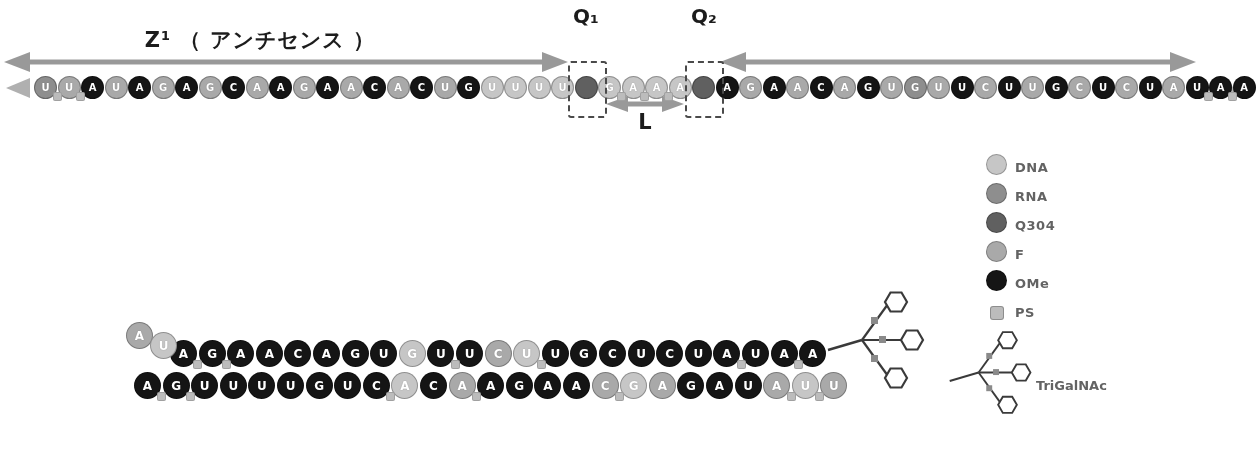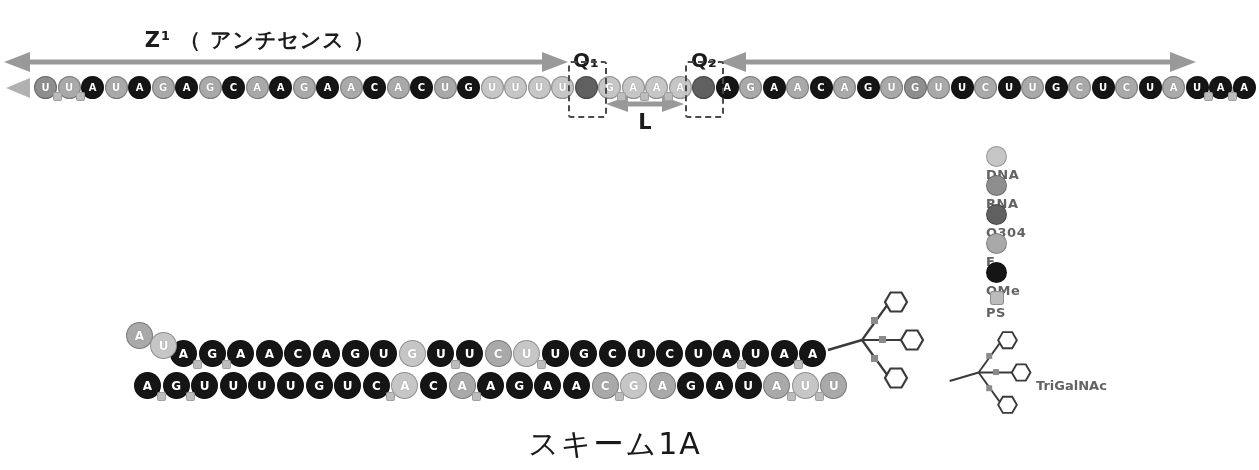--- a/index.html
+++ b/index.html
@@ -2,33 +2,33 @@
 <html><head>
 <meta charset="utf-8">
 <style>
   html,body{margin:0;padding:0;background:#fff;}
   .figure{
     position:relative;width:1259px;height:470px;background:#fff;overflow:hidden;
     font-family:"DejaVu Sans","Liberation Sans",sans-serif;
   }
   .lbl{position:absolute;font-weight:700;color:#1c1c1c;text-align:center;}
   .region-lbl{font-size:21px;letter-spacing:1px;}
-  .q-lbl{font-size:20px;margin-top:44px;}
+  .q-lbl{font-size:20px;}
   .l-lbl{font-size:21px;}
   .layer{position:absolute;inset:0;pointer-events:none;}
   .bead{
     position:absolute;border-radius:50%;color:#fff;font-weight:700;
     display:flex;align-items:center;justify-content:center;
     border:1px solid rgba(0,0,0,.28);box-sizing:border-box;
     text-shadow:0 0 1px rgba(0,0,0,.35);
   }
   .ps{position:absolute;width:9px;height:9px;border-radius:2px;border:1px solid rgba(0,0,0,.15);box-sizing:border-box;}
   .qbox{position:absolute;border:2px dashed #4a4a4a;border-radius:3px;}
   .legend{position:absolute;left:986px;top:146px;}
-  .leg-row{display:flex;align-items:flex-start;height:29px;flex-direction:column;}
+  .leg-row{display:flex;align-items:flex-end;height:29px;}
   .leg-swatch{width:21px;height:21px;border-radius:50%;border:1px solid rgba(0,0,0,.25);box-sizing:border-box;margin-right:8px;flex:0 0 auto;}
   .leg-swatch.square{width:14px;height:14px;border-radius:3px;margin-left:4px;margin-right:11px;}
   .leg-label{font-size:13px;font-weight:700;color:#636363;letter-spacing:.5px;}
   .tgn-label{position:absolute;left:1036px;top:378px;font-size:13px;font-weight:700;color:#636363;}
   .caption{position:absolute;left:465px;top:424px;width:300px;text-align:center;
     font-size:30px;color:#191919;letter-spacing:2px;}
 </style>
 </head>
 <body>
 
@@ -241,14 +241,13 @@
         <span class="leg-swatch" style="background: rgb(21, 21, 21);"></span>
         <span class="leg-label">OMe</span>
       </div>
       <div class="leg-row">
         <span class="leg-swatch square" style="background: rgb(188, 188, 188);"></span>
         <span class="leg-label">PS</span>
       </div>
     </div>
   <div class="tgn-label">TriGalNAc</div>
 
-  <div class="caption">スキーム1A</div>
 </div>
 
 </body></html>

